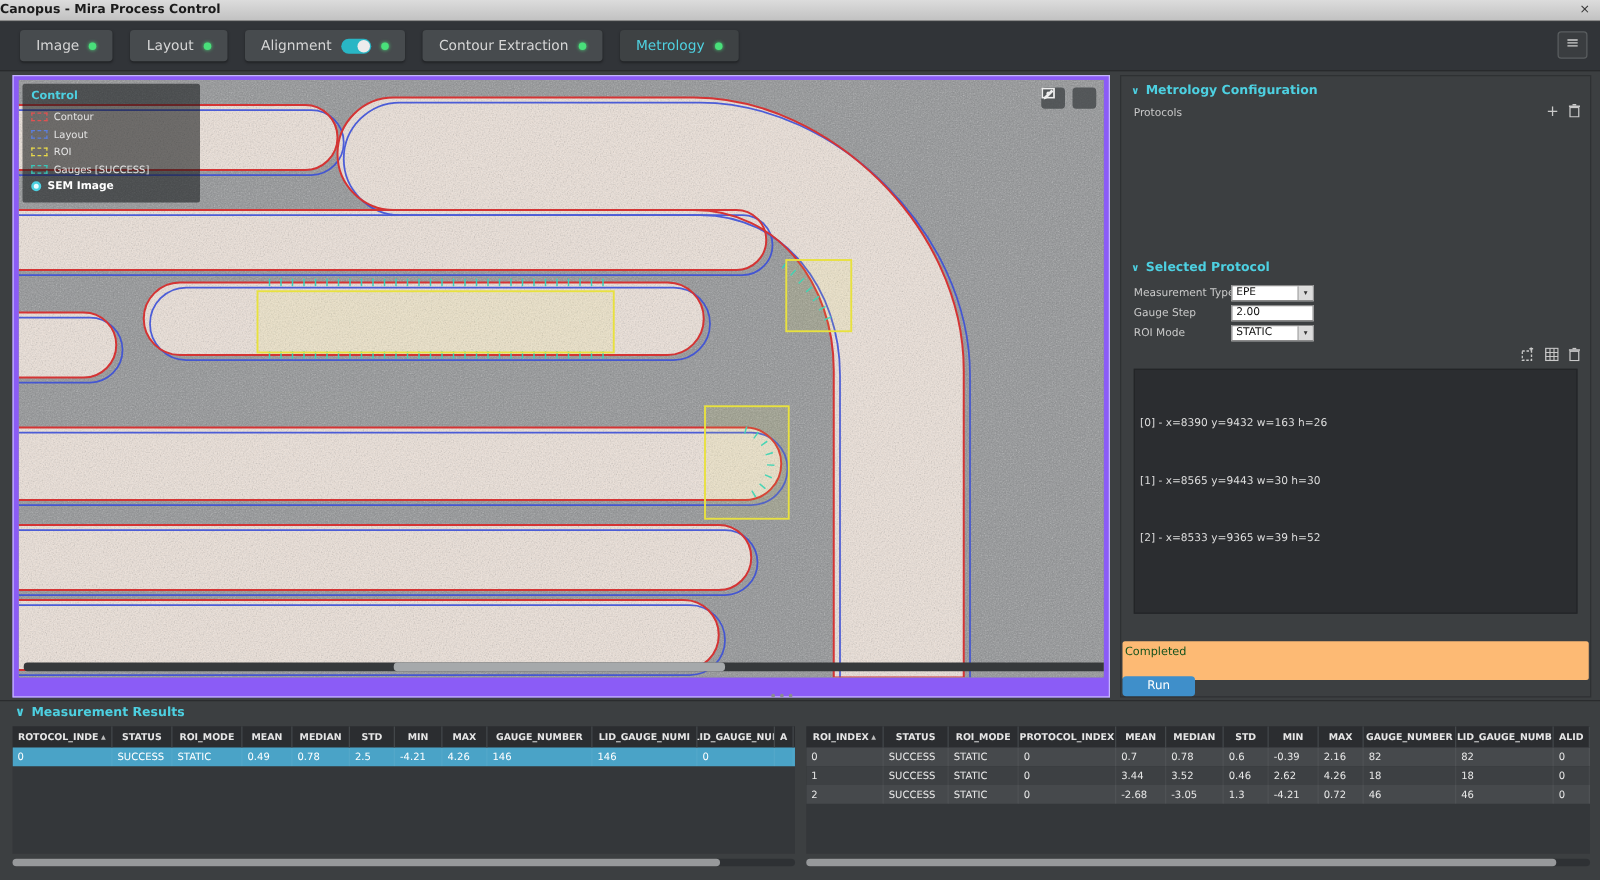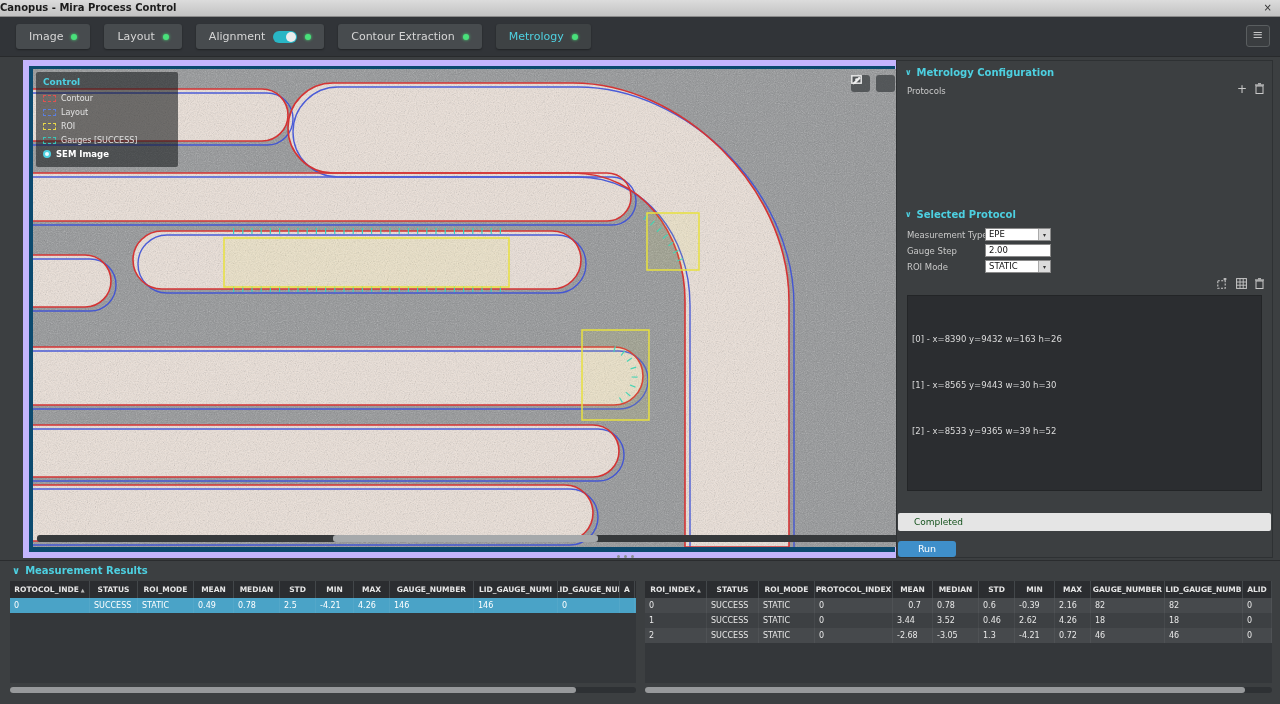--- a/index.html
+++ b/index.html
@@ -11,21 +11,21 @@
   
   .tabbar{position:absolute;left:0;top:17px;width:1280px;height:39px;background:#313438;border-bottom:1px solid #282a2c;}
   .tabs{position:absolute;left:16px;top:7px;display:flex;gap:14px;}
   .tab{height:25px;background:#474b4e;border-radius:3px;padding:0 13px;display:flex;align-items:center;gap:8px;font-size:11px;color:#d6d6d6;cursor:pointer;box-shadow:0 1px 2px rgba(0,0,0,0.35);}
   .tab.selected{background:#3e4244;color:#4fd1e0;}
   .dot{width:6px;height:6px;border-radius:50%;background:#49e07a;box-shadow:0 0 3px #49e07a;flex:none;}
   .toggle{width:24px;height:12px;border-radius:6px;background:#29b6c5;position:relative;flex:none;cursor:pointer;}
   .toggle .knob{position:absolute;right:1px;top:1px;width:10px;height:10px;border-radius:50%;background:#ececec;}
   .menu-btn{position:absolute;right:10px;top:8px;width:22px;height:20px;border:1px solid #5a5e60;border-radius:3px;color:#c8c8c8;font-size:13px;text-align:center;line-height:18px;cursor:pointer;background:#3a3d40;}
   
-  .viewer{position:absolute;left:23px;top:60px;width:878px;height:498px;background:#0c4a6e;border:6px solid #c4b5fd;box-sizing:border-box;}
+  .viewer{position:absolute;left:10px;top:60px;width:878px;height:498px;background:#8b5cf6;border:1px solid #c4b5fd;box-sizing:border-box;}
   .stage{position:absolute;left:4px;top:3px;width:868px;height:478px;background:#8f9193;overflow:hidden;}
   .stage svg{position:absolute;left:0;top:0;}
   .legend{position:absolute;left:3px;top:3px;width:128px;background:rgba(22,26,28,0.58);border-radius:2px;padding:5px 7px 6px;}
   .legend-title{color:#4dd0e1;font-size:9px;font-weight:bold;margin-bottom:4px;}
   .legend-item{display:flex;align-items:center;gap:5px;font-size:8px;color:#e2e2e2;height:14px;}
   .chip{width:13px;height:7px;border:1px dashed #999;flex:none;box-sizing:border-box;}
   .chip.c-contour{border-color:#e05252;}
   .chip.c-layout{border-color:#5b7fe0;}
   .chip.c-roi{border-color:#e8d84a;}
   .chip.c-gauges{border-color:#39c6b8;}
@@ -44,21 +44,21 @@
   .lbl{position:absolute;left:10px;font-size:8.5px;color:#c9c9c9;}
   .cfg-icons{position:absolute;right:8px;display:flex;gap:8px;align-items:center;color:#c9c9c9;}
   .icon-plus{font-size:12px;line-height:10px;cursor:pointer;}
   .svgicon{display:block;cursor:pointer;}
   .protocol-list{position:absolute;left:10px;top:38px;width:355px;height:104px;background:#2b2d30;border:1px solid #232527;box-sizing:border-box;}
   .protocol-item{height:14px;line-height:14px;background:#4aa3c7;color:#fff;font-size:8.5px;padding-left:4px;white-space:pre;cursor:pointer;}
   .frm-ctrl{position:absolute;left:88px;width:66px;height:13px;background:#fff;border:1px solid #8a8a8a;box-sizing:border-box;font-size:8.5px;color:#111;line-height:11px;padding-left:3px;}
   .frm-ctrl .arrow{position:absolute;right:0;top:0;width:11px;height:11px;background:#dcdcdc;border-left:1px solid #aaa;font-size:6px;color:#333;text-align:center;line-height:11px;cursor:pointer;}
   .roi-list{position:absolute;left:10px;top:234px;width:355px;height:196px;background:#2b2d30;border:1px solid #232527;box-sizing:border-box;padding:3px 4px;}
   .roi-item{font-size:8.5px;color:#dcdcdc;line-height:11px;white-space:pre;cursor:pointer;margin-top:35px;}
-  .status-bar{position:absolute;left:1px;top:452px;width:373px;height:18px;background:#e5e5e5;border-radius:2px;color:#14521c;font-size:9px;line-height:18px;padding-left:16px;box-sizing:border-box;}
+  .status-bar{position:absolute;left:1px;top:452px;width:373px;height:31px;background:#fdba74;border-radius:2px;color:#14521c;font-size:9px;line-height:18px;padding-left:2px;box-sizing:border-box;}
   .run-btn{position:absolute;left:1px;top:480px;width:58px;height:16px;background:#3f8fca;border-radius:3px;color:#fff;font-size:9.5px;text-align:center;line-height:16px;cursor:pointer;}
   
   .results{position:absolute;left:0;top:560px;width:1280px;height:144px;background:#3c3f41;border-top:1px solid #2a2c2e;box-sizing:border-box;}
   .results-head{position:absolute;left:12px;top:4px;font-size:10px;font-weight:bold;color:#4dd0e1;display:flex;gap:5px;align-items:center;}
   .tbl{position:absolute;top:20px;background:#34373a;overflow:hidden;}
   #tblL{left:10px;width:626px;height:102px;}
   #tblR{left:645px;width:627px;height:102px;}
   .tr{display:flex;height:15px;}
   .tr.head{height:17px;background:#2b2d30;}
   .th{font-size:7.5px;font-weight:bold;color:#e6e6e6;display:flex;align-items:center;justify-content:center;gap:2px;border-right:1px solid #43474a;box-sizing:border-box;overflow:hidden;white-space:nowrap;flex:none;cursor:pointer;}
@@ -369,21 +369,21 @@
           </div>
           <div class="th" style="width: 29px;">
             <span>ALID</span>
           </div>
         </div>
         <div class="tr alt0">
           <div class="td" style="width: 62px;">0</div>
           <div class="td" style="width: 52px;">SUCCESS</div>
           <div class="td" style="width: 56px;">STATIC</div>
           <div class="td" style="width: 78px;">0</div>
-          <div class="td" style="width: 40px; text-align: center;">0.7</div>
+          <div class="td" style="width: 40px;">0.7</div>
           <div class="td" style="width: 46px;">0.78</div>
           <div class="td" style="width: 36px;">0.6</div>
           <div class="td" style="width: 40px;">-0.39</div>
           <div class="td" style="width: 36px;">2.16</div>
           <div class="td" style="width: 74px;">82</div>
           <div class="td" style="width: 78px;">82</div>
           <div class="td" style="width: 29px;">0</div>
         </div>
         <div class="tr alt1">
           <div class="td" style="width: 62px;">1</div>

